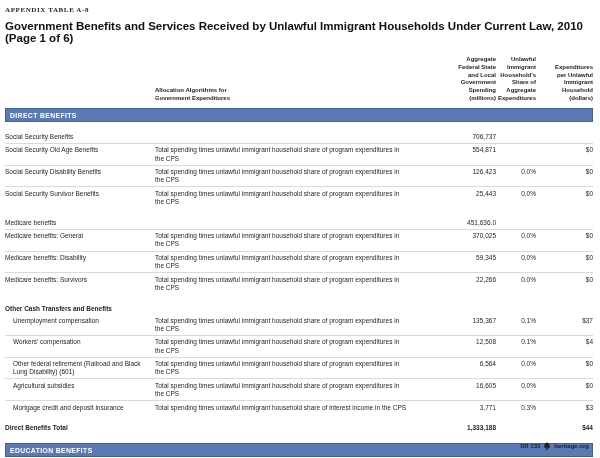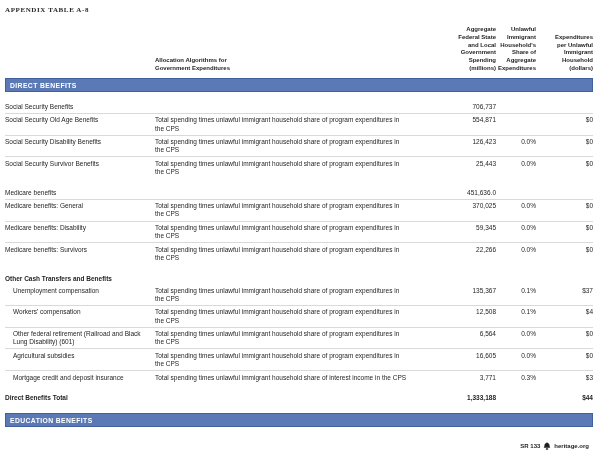--- a/index.html
+++ b/index.html
@@ -90,20 +90,21 @@
   }
   .bell-icon svg { display: block; }
 </style>
 </head>
 <body>
 
 <div class="page">
 
   <div class="appendix-label">APPENDIX TABLE A-8</div>
 
+  <h1 class="title">Government Benefits and Services Received by Unlawful Immigrant Households Under Current Law, 2010 (Page 1 of 6)</h1>
 
   <div class="col-headers">
     <div class="ch-program"></div>
     <div class="ch-algo">Allocation Algorithms for
 Government Expenditures</div>
     <div class="ch-num ch-spending">Aggregate
 Federal State
 and Local
 Government
 Spending

